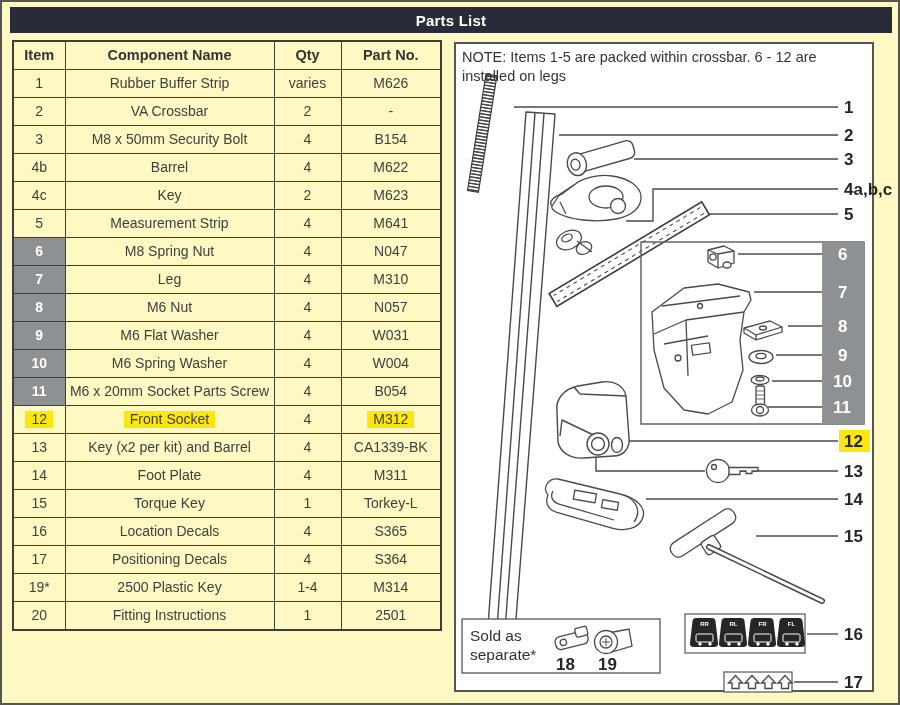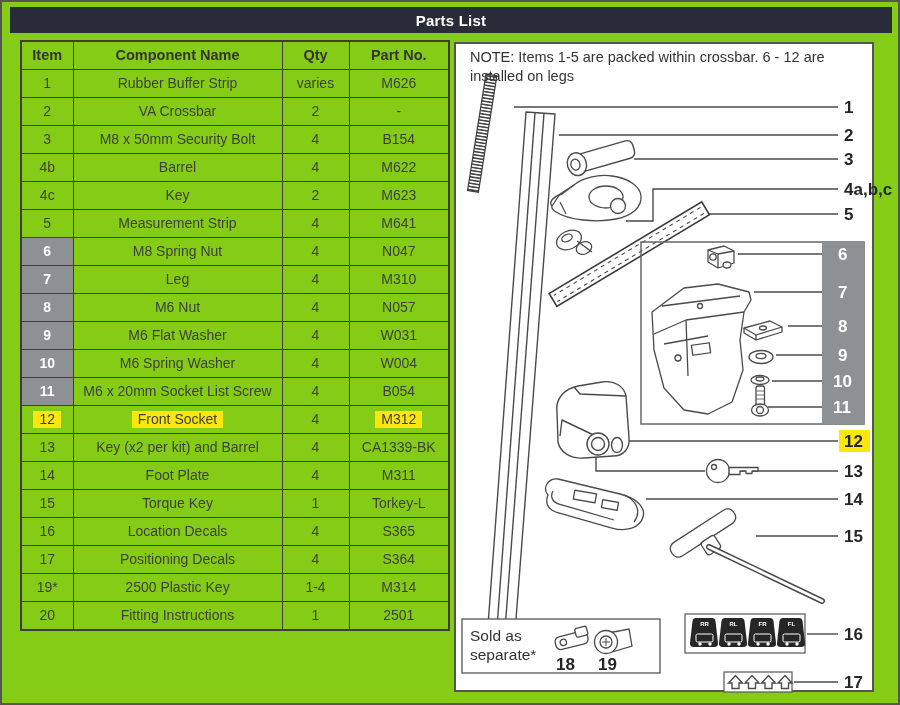--- a/index.html
+++ b/index.html
@@ -5,31 +5,31 @@
   :root{
     --title-bg:#272c38;
     --gray:#8e9194;
     --hl:#fbe70d;
     --border:#3d3d3d;
     --ink:#3f3f3f;
     --line:#4a4a4a;
   }
   html,body{margin:0;padding:0;background:#e8e8e8;}
   .page{
-    position:relative;width:900px;height:705px;background:#84cc16;
+    position:relative;width:900px;height:705px;background:#fef9c3;
     border:2px solid #555;box-sizing:border-box;overflow:hidden;
     font-family:"Liberation Sans", sans-serif;
   }
   .titlebar{
     position:absolute;left:8px;top:5px;width:882px;height:26px;
     background:var(--title-bg);color:#fff;font-weight:bold;font-size:15px;
     display:flex;align-items:center;justify-content:center;letter-spacing:.2px;
   }
   .table-wrap{position:absolute;left:10px;top:38px;width:428px;}
-  table.parts{border-collapse:collapse;width:428px;table-layout:fixed;border:2.5px solid var(--border);margin-left:8px;}
+  table.parts{border-collapse:collapse;width:428px;table-layout:fixed;border:2.5px solid var(--border);}
   table.parts col.c-item{width:52px;}
   table.parts col.c-name{width:209px;}
   table.parts col.c-qty{width:67px;}
   table.parts col.c-part{width:100px;}
   table.parts th, table.parts td{
     border:1.5px solid var(--border);height:25px;text-align:center;
     font-size:14px;color:var(--ink);padding:1px 2px;line-height:17px;
     overflow:hidden;
   }
   table.parts th{font-weight:bold;color:#343434;font-size:14.5px;}
@@ -39,21 +39,21 @@
     position:absolute;left:10px;top:660px;width:432px;
     font-size:14.5px;color:#333;line-height:19px;
   }
   .tools b{color:#222;}
   .panel{
     position:absolute;left:452px;top:40px;width:420px;height:650px;
     border:2px solid #555;box-sizing:border-box;background:#fff;
   }
   .note{
     position:absolute;left:6px;top:4px;width:402px;
-    font-size:14.5px;color:#333;line-height:19px;z-index:2;margin-left:8px;
+    font-size:14.5px;color:#333;line-height:19px;z-index:2;
   }
   svg.diagram{position:absolute;left:0;top:0;overflow:visible;z-index:1;}
   text.lbl{font:bold 17px "Liberation Sans",sans-serif;fill:#262626;}
   text.band-num{font:bold 17px "Liberation Sans",sans-serif;fill:#fff;}
   text.sold-txt{font:15.5px "Liberation Sans",sans-serif;fill:#333;}
   text.decal-txt{font:bold 6px "Liberation Sans",sans-serif;fill:#fff;text-anchor:middle;}
 </style>
 </head>
 <body>
 
@@ -139,21 +139,21 @@
             <td>W031</td>
           </tr>
           <tr class="row-gray">
             <td>10</td>
             <td>M6 Spring Washer</td>
             <td>4</td>
             <td>W004</td>
           </tr>
           <tr class="row-gray">
             <td>11</td>
-            <td>M6 x 20mm Socket List Screw</td>
+            <td>M6 x 20mm Socket Parts Screw</td>
             <td>4</td>
             <td>B054</td>
           </tr>
           <tr class="row-highlight">
             <td><span class="hl">12</span></td>
             <td><span class="hl">Front Socket</span></td>
             <td>4</td>
             <td><span class="hl">M312</span></td>
           </tr>
           <tr class="row-normal">

